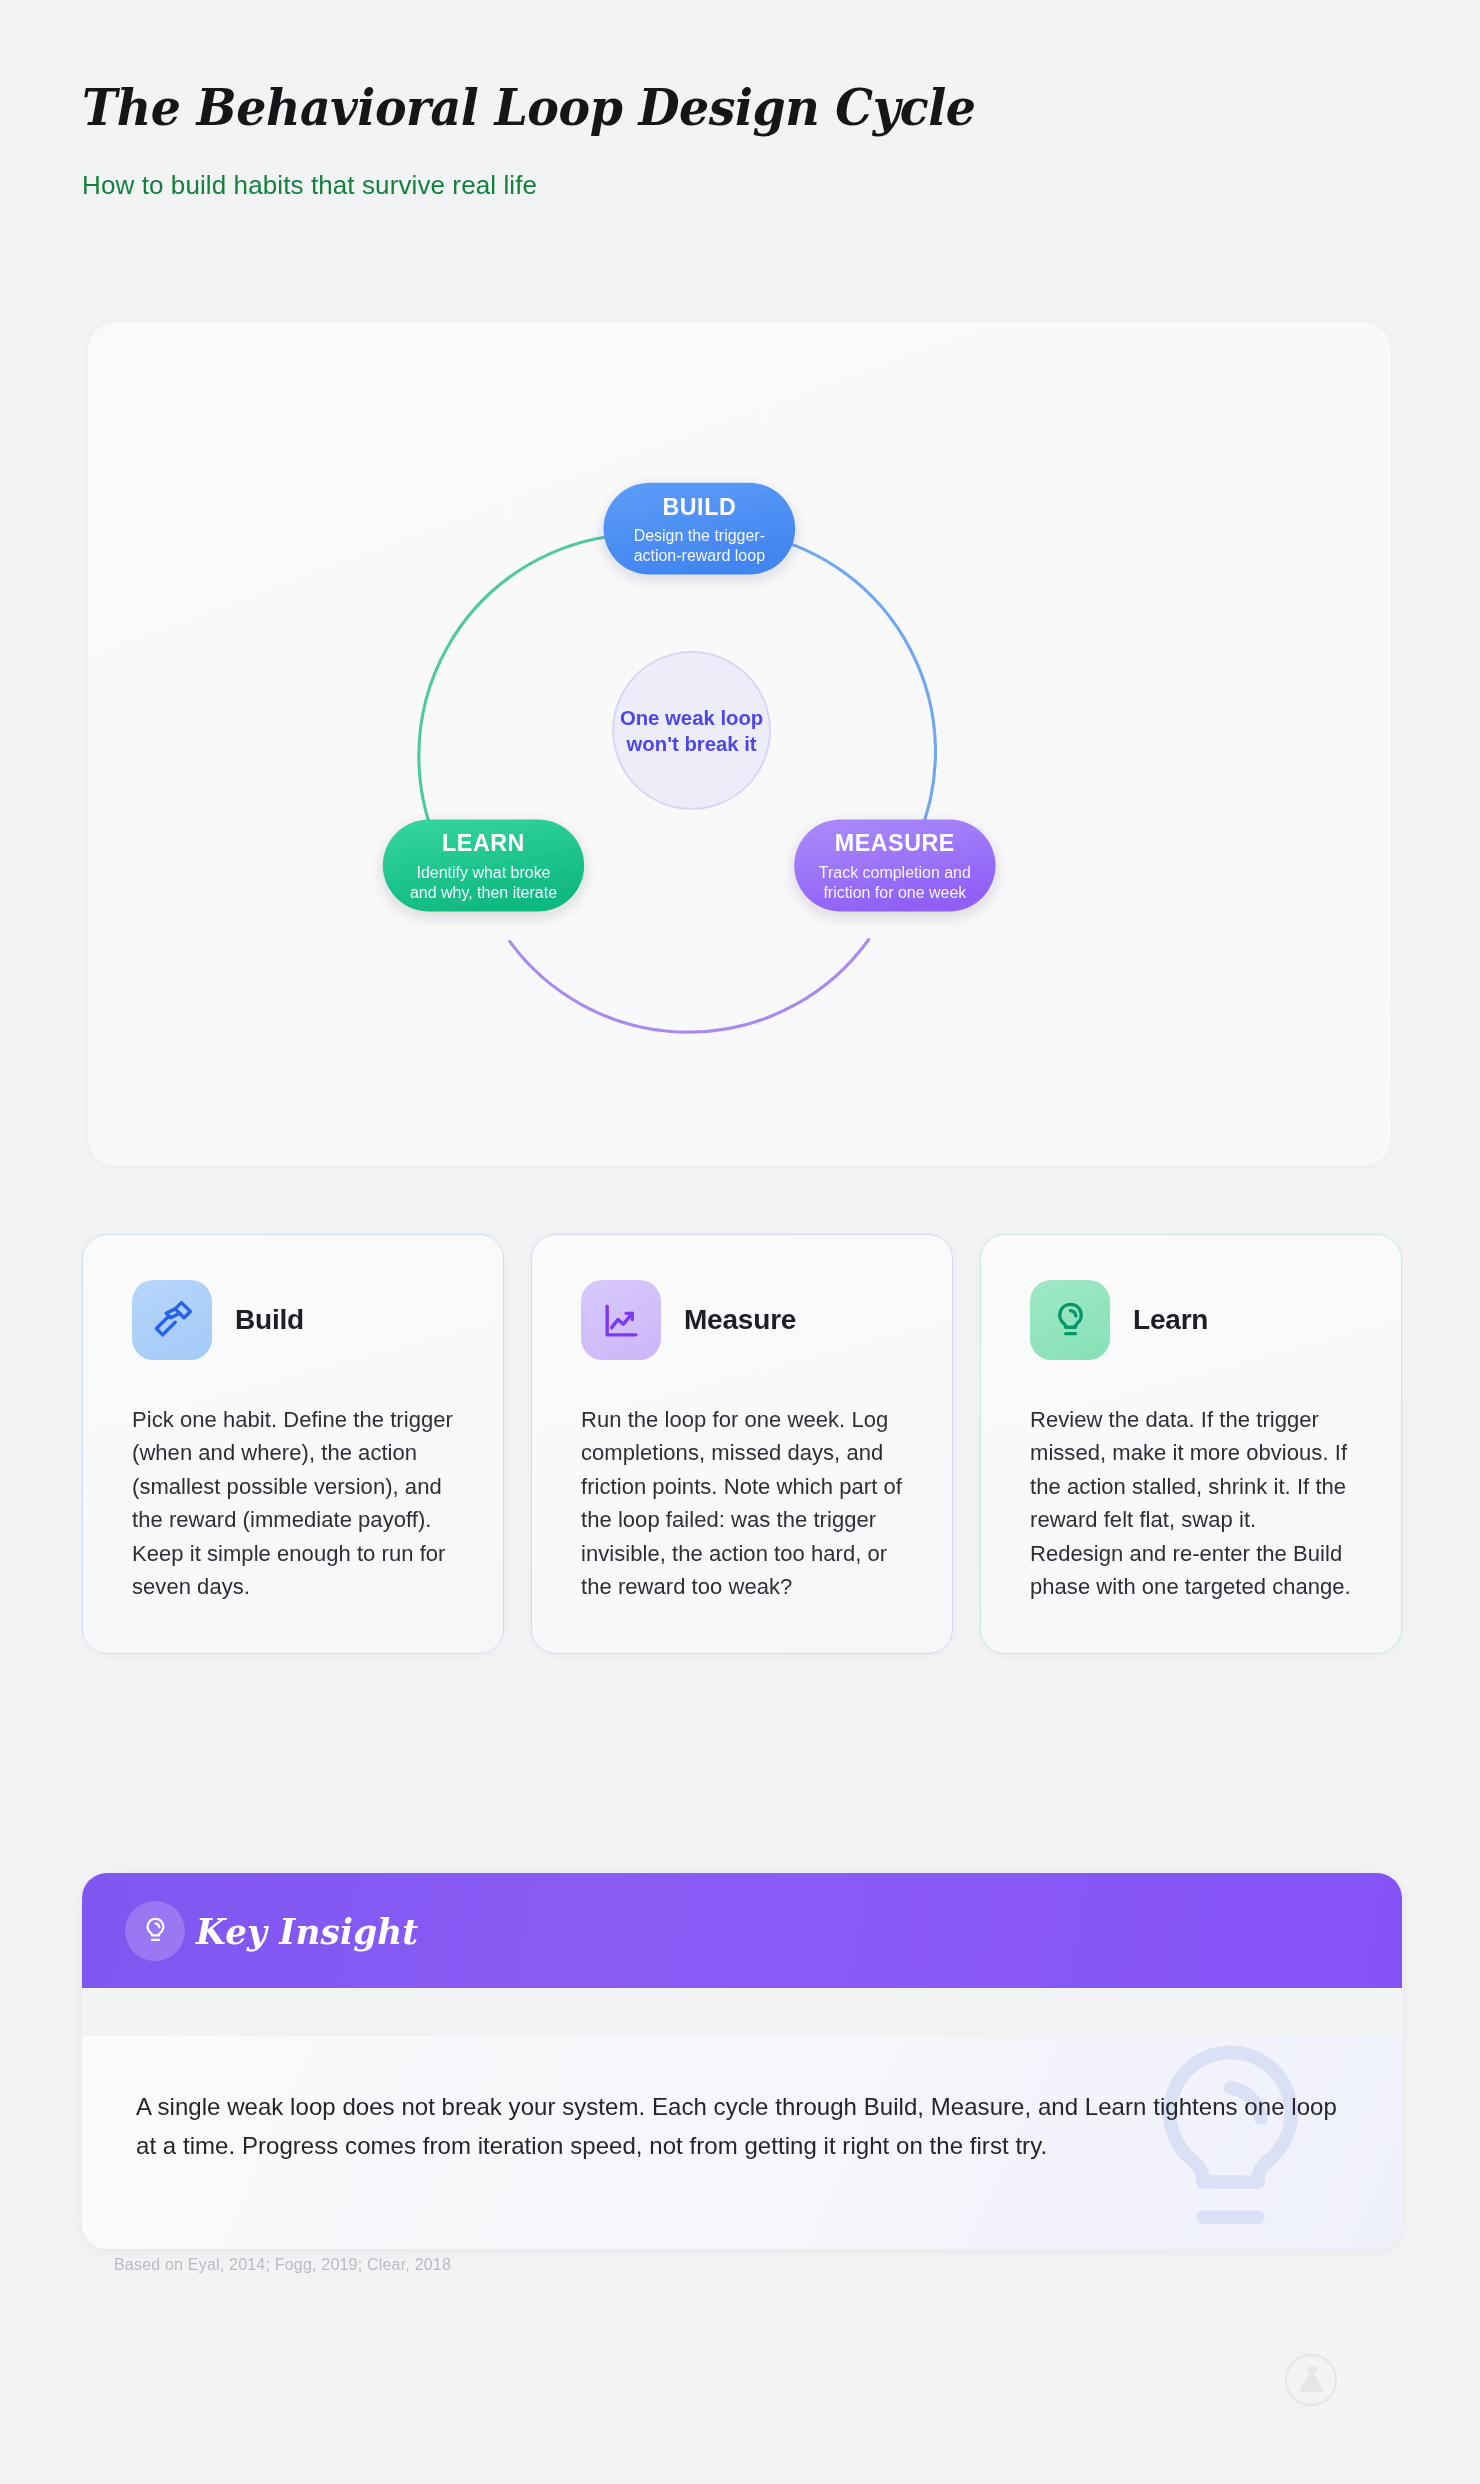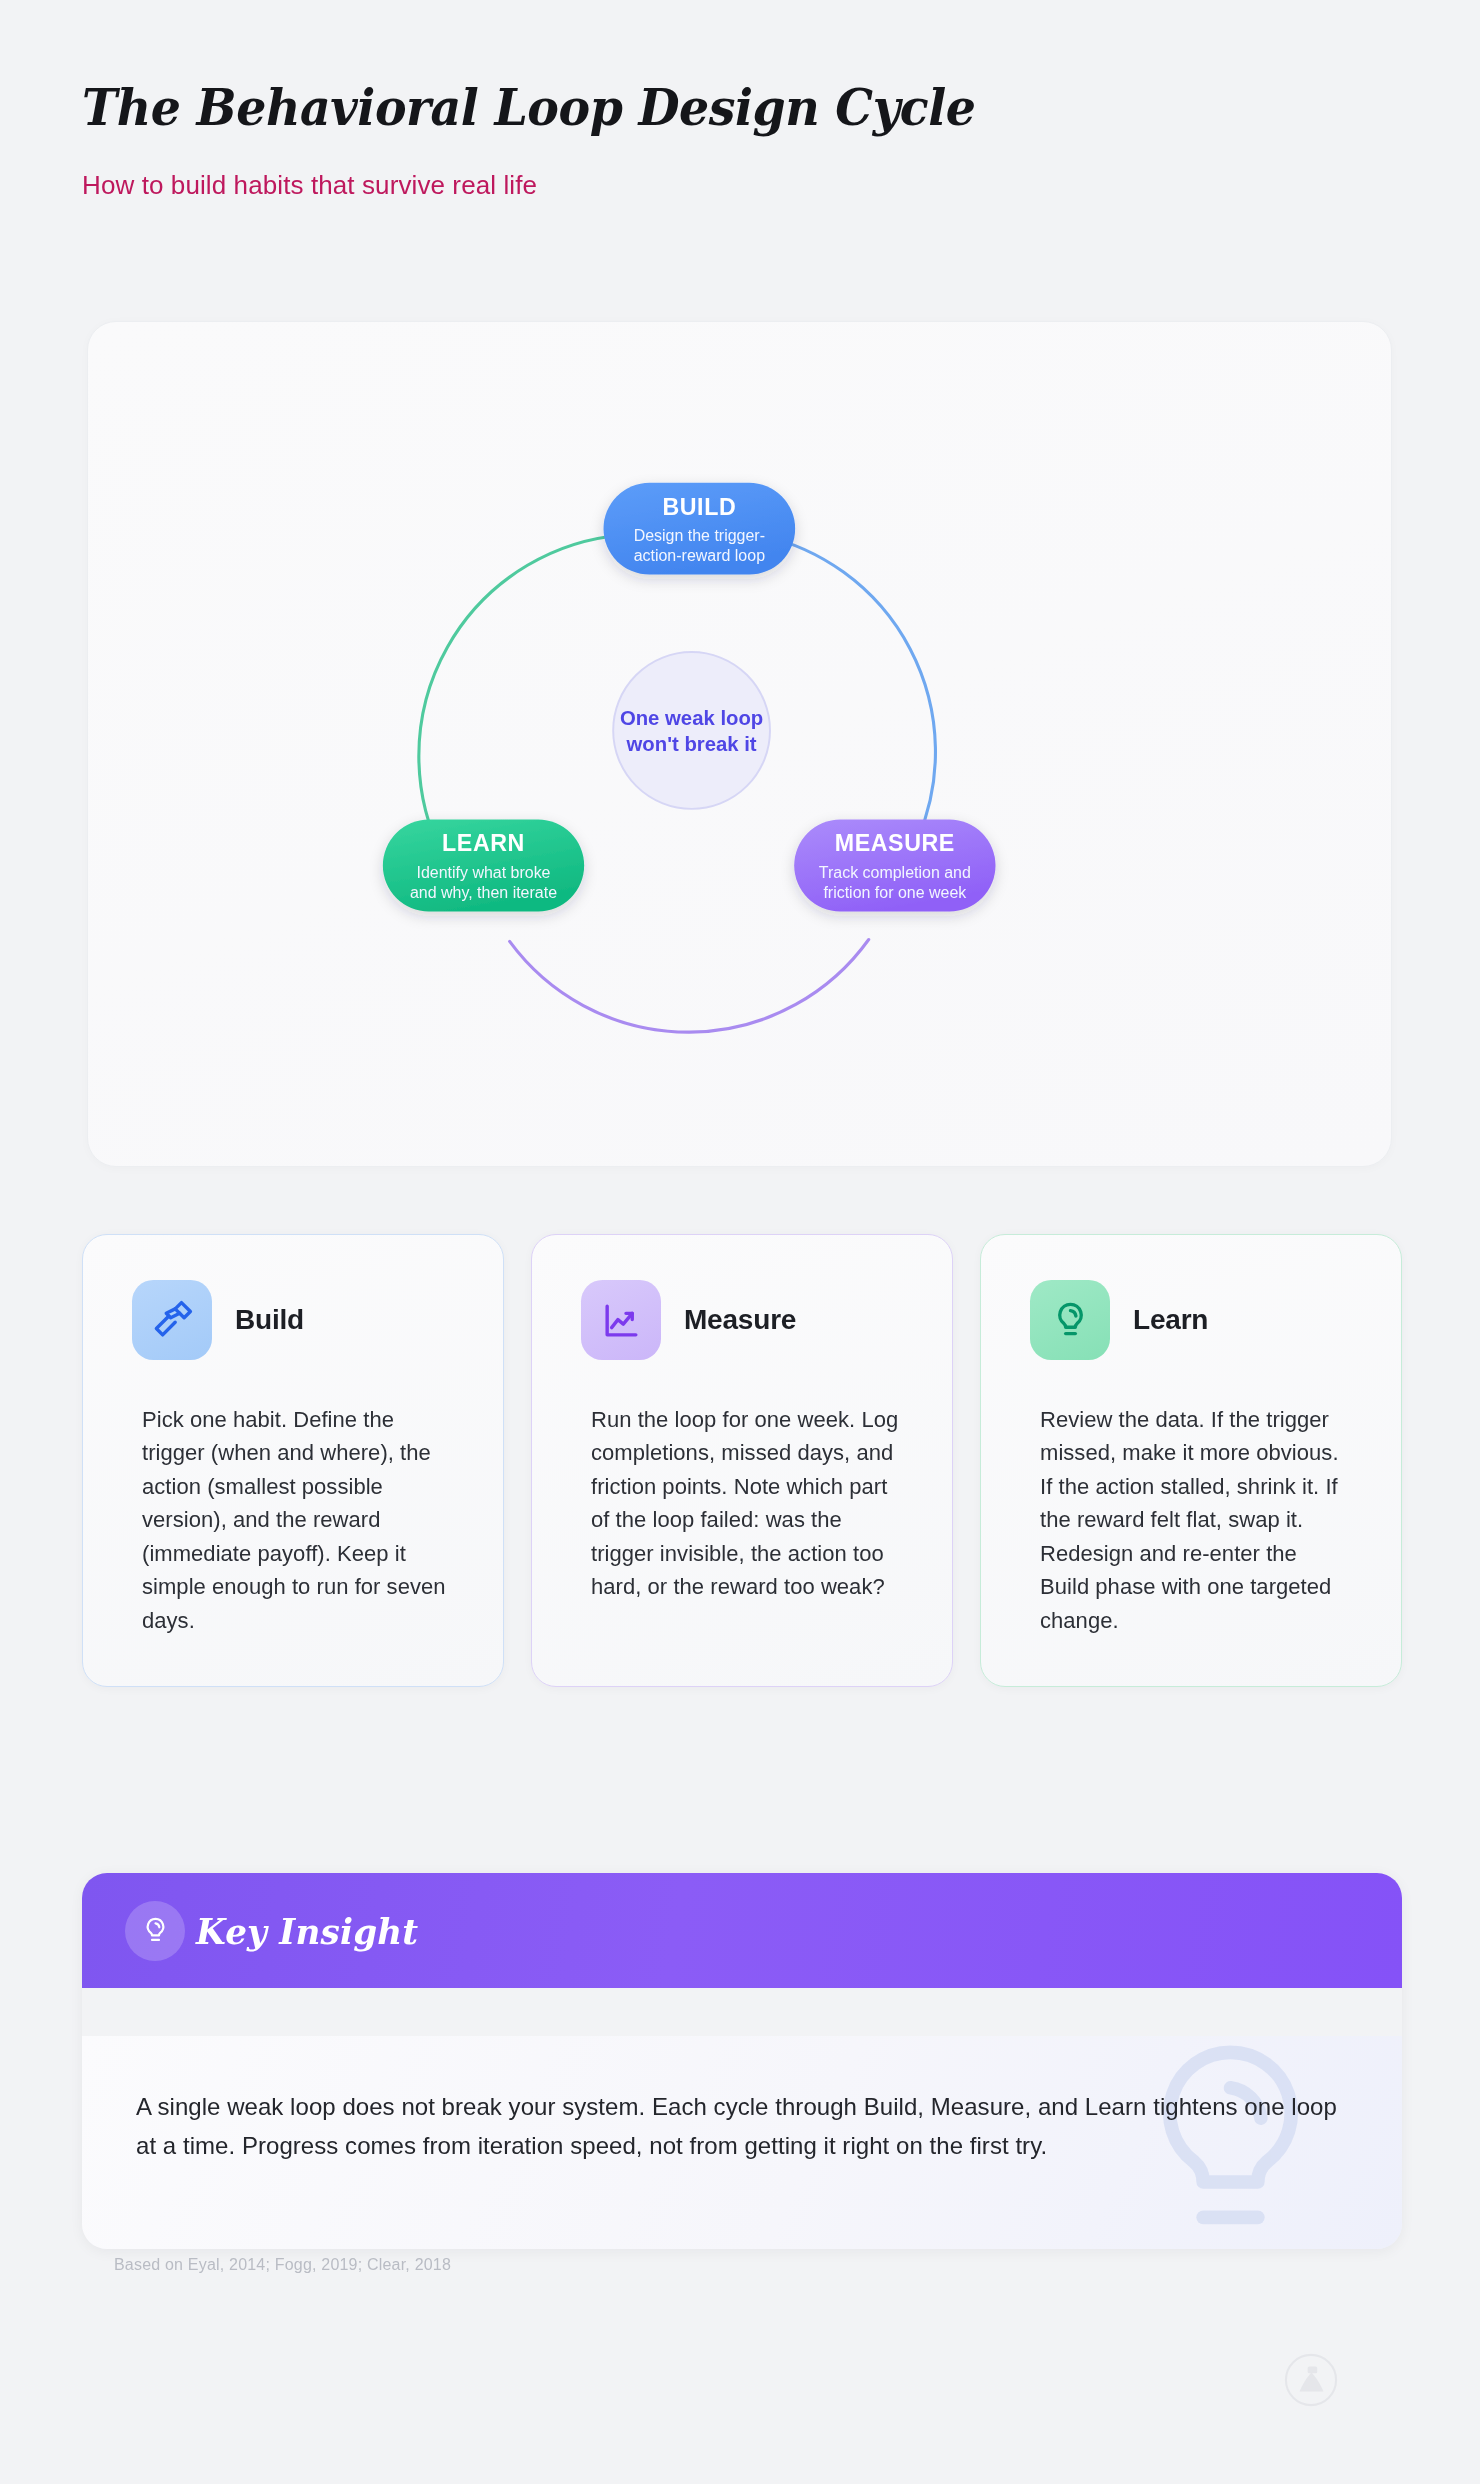--- a/index.html
+++ b/index.html
@@ -32,21 +32,21 @@
     letter-spacing: -0.5px;
     color: #15161a;
     line-height: 1.14;
     transform: scaleX(0.93);
     transform-origin: left center;
   }
 
   .subtitle {
     margin-top: 33px;
     font-size: 26px;
-    color: #be185d;
+    color: #15803d;
     letter-spacing: 0.1px;
     line-height: 1.3;
   }
 
   
   .diagram-panel {
     position: absolute;
     left: 87px;
     top: 321px;
     width: 1305px;
@@ -117,21 +117,20 @@
     color: #1d1f25;
     letter-spacing: -0.2px;
   }
 
   .card-body {
     margin-top: 43px;
     font-size: 22px;
     line-height: 1.52;
     color: #2c2f36;
     letter-spacing: 0.05px;
-    margin-left: 10px;
   }
 
   
   .insight {
     position: absolute;
     left: 82px;
     top: 1873px;
     width: 1320px;
     border-radius: 25px;
     overflow: hidden;

